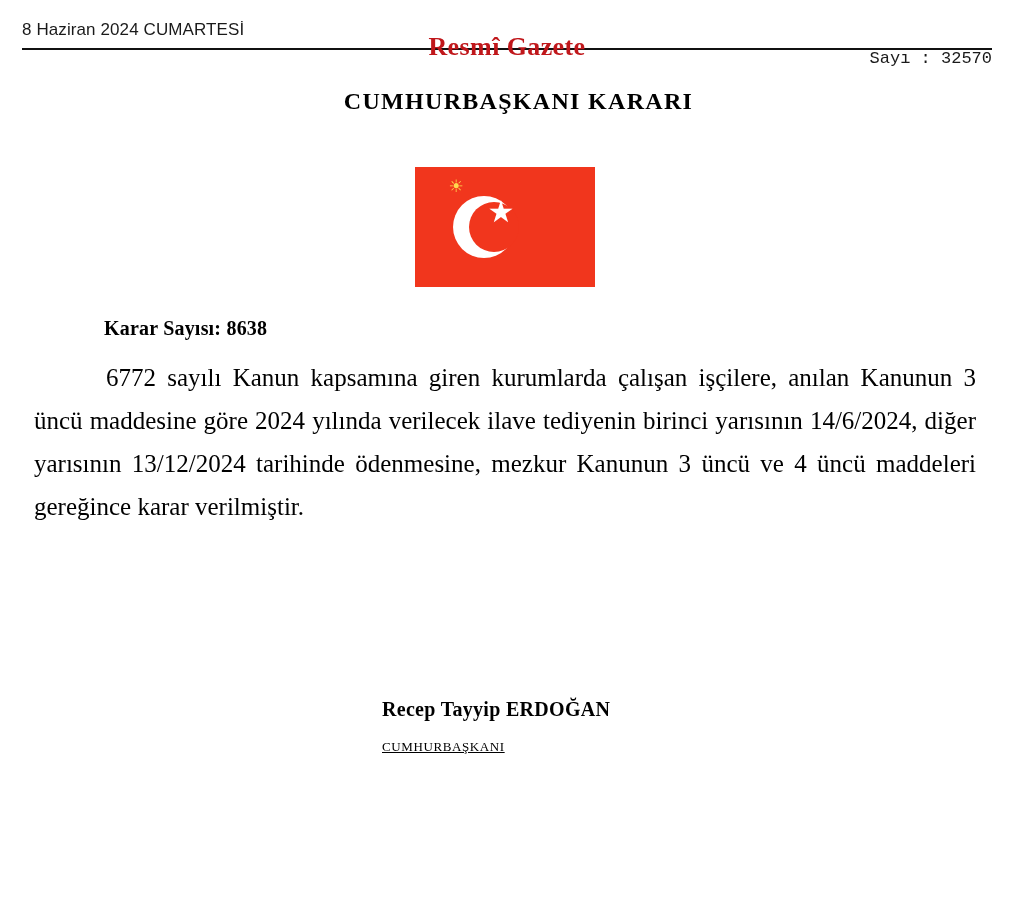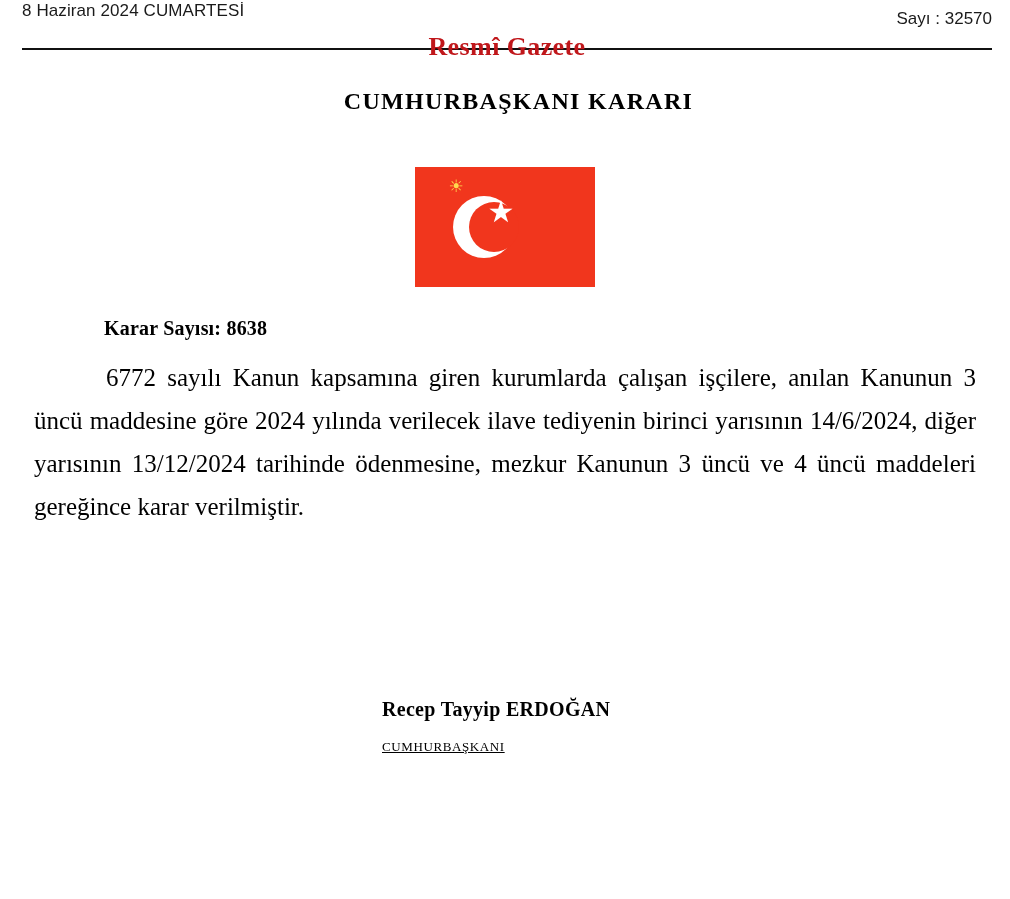--- a/index.html
+++ b/index.html
@@ -30,42 +30,43 @@
     border-bottom: 2px solid #111111;
     display: flex;
     align-items: flex-start;
     justify-content: space-between;
   }
   .masthead-date {
     font-family: "Liberation Sans", sans-serif;
     font-size: 17px;
     letter-spacing: 0.1px;
     color: #1a1a1a;
-    padding-top: 1px;
+    padding-top: 20px;
     white-space: nowrap;
   }
   .masthead-title {
     position: absolute;
     left: 0;
     right: 0;
     top: 4px;
     text-align: center;
     font-family: "Liberation Serif", serif;
     font-weight: bold;
     font-size: 26px;
     color: #c0171b;
     letter-spacing: 0.4px;
     margin-top: 28px;
   }
   .masthead-issue {
-    font-family: Liberation Sans, sans-serif;
+    font-family: Liberation Mono, monospace;
     font-size: 17px;
     color: #1a1a1a;
     padding-top: 9px;
     white-space: nowrap;
+    margin-top: 40px;
   }
 
   
   .doc-heading {
     margin-top: 38px;
     text-align: center;
     font-family: "Liberation Serif", serif;
     font-weight: bold;
     font-size: 24px;
     letter-spacing: 1.3px;

